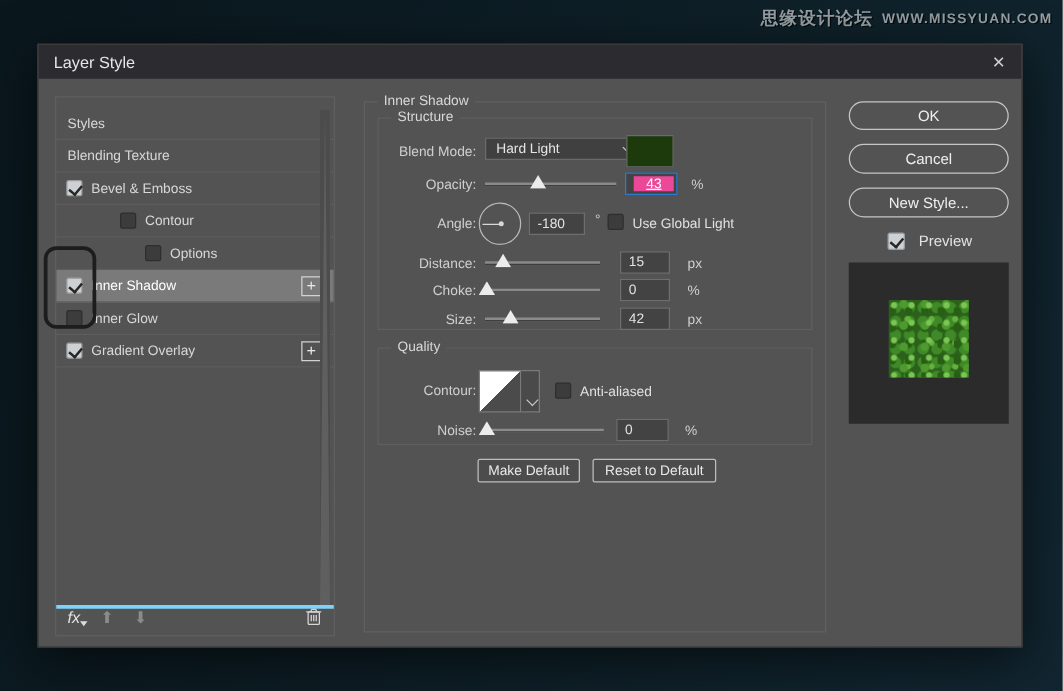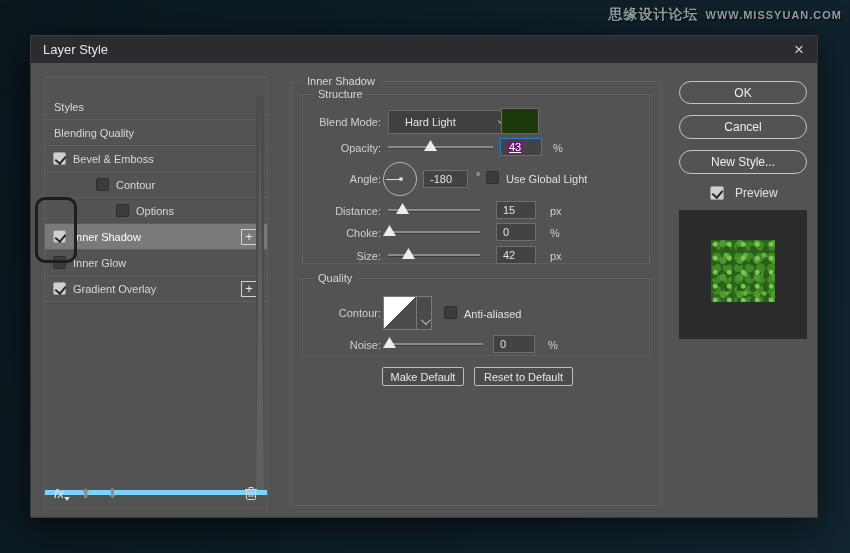--- a/index.html
+++ b/index.html
@@ -17,21 +17,21 @@
   .dialog { position:absolute; left:30px; top:35px; width:788px; height:483px;
     background:#535353; box-shadow:0 10px 40px rgba(0,0,0,.6); border:1px solid #3a3a3a; }
   .titlebar { position:absolute; left:0; top:0; right:0; height:27px; background:#2b2b30;
     display:flex; align-items:center; padding:0 12px; color:#e6e6e6; font-size:13px; }
   .close-btn { position:absolute; right:8px; top:4px; width:20px; height:20px; display:flex;
     align-items:center; justify-content:center; color:#d0d0d0; font-size:17px; cursor:default; }
 
   
   .sidebar { position:absolute; left:13px; top:41px; width:224px; height:432px;
     border:1px solid #5f5f5f; background:#535353; }
-  .fx-list { position:absolute; left:0; top:16px; right:0; height:401px; border-bottom:5px solid #7dd3fc; overflow:hidden; }
+  .fx-list { position:absolute; left:0; top:8px; right:0; height:401px; border-bottom:3px solid #7dd3fc; overflow:hidden; }
   .row { position:relative; height:26px; border-bottom:1px solid #5d5d5d; display:flex;
     align-items:center; padding-left:8px; color:#d8d8d8; }
   .row.selected { background:#7a7a7a; color:#ffffff; }
   .cb { width:13px; height:13px; border-radius:2px; background:#3c3c3c; border:1px solid #2e2e2e;
     flex:0 0 auto; position:relative; }
   .cb.checked { background:#ced1d3; border-color:#9b9ea0; }
   .cb.checked::after { content:""; position:absolute; left:3px; top:1px; width:5px; height:8px;
     border:solid #262626; border-width:0 2px 2px 0; transform:rotate(40deg); }
   .row .lbl { margin-left:7px; }
   .row.textonly .lbl { margin-left:1px; }
@@ -50,34 +50,34 @@
   
   .fieldset { position:absolute; border:1px solid #5f5f5f; }
   .legend { position:absolute; top:-7px; left:10px; background:#535353; padding:0 5px; color:#d8d8d8; }
   .outer-box { left:260px; top:45px; width:370px; height:425px; border-color:#606060; }
   .structure-box { left:10px; top:12px; width:348px; height:170px; }
   .quality-box { left:10px; top:196px; width:348px; height:78px; }
 
   .flabel { position:absolute; left:0; width:78px; text-align:right; color:#cfcfcf; }
   .unit { position:absolute; color:#cfcfcf; }
 
-  .dropdown { position:absolute; left:85px; top:15px; width:125px; height:24px; background:#404040;
-    border:1px solid #6a6a6a; display:flex; align-items:center; padding-left:16px; color:#e4e4e4;text-align:center; }
+  .dropdown { position:absolute; left:85px; top:15px; width:125px; height:18px; background:#404040;
+    border:1px solid #6a6a6a; display:flex; align-items:center; padding-left:8px; color:#e4e4e4;text-align:center; }
   .dd-arrow { position:absolute; right:0; top:0; width:22px; height:100%; display:flex;
     align-items:center; justify-content:center; }
   .chev { width:7px; height:7px; border:solid #c9c9c9; border-width:0 1px 1px 0; transform:rotate(45deg) translateY(-2px); }
   .swatch { position:absolute; left:198px; top:13px; width:38px; height:26px; border:1px solid #6a6a6a; }
 
   .track { position:absolute; height:3px; background:#8a8a8a; border-bottom:1px solid #3e3e3e; }
   .thumb { position:absolute; width:13px; height:11px; background:#ececec;
     clip-path:polygon(50% 0, 100% 100%, 0 100%); filter:drop-shadow(0 1px 1px rgba(0,0,0,.4)); }
   .valbox { position:absolute; width:42px; height:18px; background:#434343; border:1px solid #6e6e6e;
     display:flex; align-items:center; padding-left:6px; color:#e2e2e2; }
   .valbox.focused { border-color:#2b79d0; }
-  .valbox.focused span { background:#701a75; color:#ffffff; padding:0 2px;text-decoration:underline; }
+  .valbox.focused span { background:#ec4899; color:#ffffff; padding:0 10px;text-decoration:underline; }
 
   .dial { position:absolute; left:80px; top:67px; width:34px; height:34px; border-radius:50%;
     border:1px solid #b9b9b9; }
   .dial .needle { position:absolute; left:2px; top:50%; width:14px; height:1px; background:#d8d8d8; }
   .dial .dot { position:absolute; left:15px; top:14px; width:4px; height:4px; border-radius:50%; background:#d8d8d8; }
 
   .contour-thumb { position:absolute; left:80px; top:17px; width:34px; height:34px;
     border:1px solid #7a7a7a; background:linear-gradient(135deg, #ffffff 50%, #4b4b4b 50%); }
   .contour-arrow { position:absolute; left:114px; top:17px; width:15px; height:34px;
     border:1px solid #7a7a7a; border-left:none; background:#4a4a4a; display:flex; align-items:flex-end; justify-content:center; padding-bottom:4px; }
@@ -120,21 +120,21 @@
   </div>
 
   <div class="annotation"></div>
 
   <div class="sidebar">
     <div class="fx-list">
       <div class="row textonly">
         <span class="lbl">Styles</span>
       </div>
       <div class="row textonly">
-        <span class="lbl">Blending Quality</span>
+        <span class="lbl">Blending Texture</span>
       </div>
       <div class="row">
         <span class="cb checked"></span>
         <span class="lbl">Bevel &amp; Emboss</span>
       </div>
       <div class="row">
         <span class="cb ind1"></span>
         <span class="lbl">Contour</span>
       </div>
       <div class="row">

